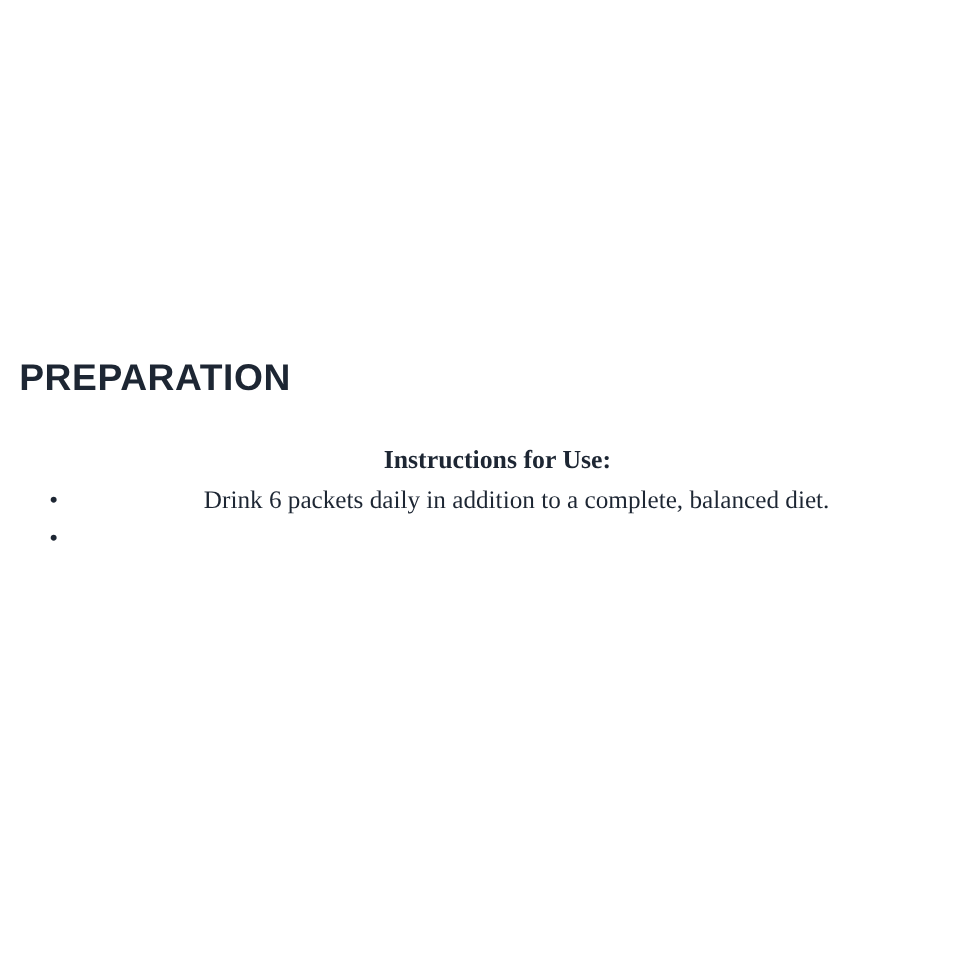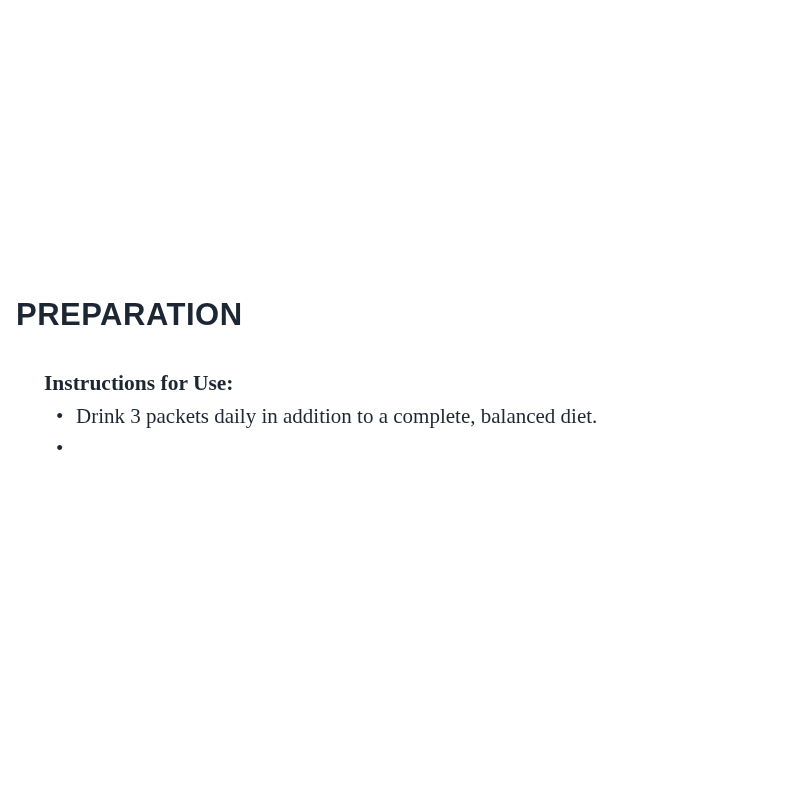--- a/index.html
+++ b/index.html
@@ -29,21 +29,22 @@
   .section-title {
     font-family: "Liberation Sans", sans-serif;
     font-weight: bold;
     font-size: 31px;
     letter-spacing: 0.5px;
     color: #1d2633;
     margin: 0 0 38px 16px;
     line-height: 1.1;
   }
   .body-block {
-    margin-left: 44px;
+    margin-left: 29px;
+    text-align: center;
   }
   .subhead {
     font-family: "Liberation Serif", serif;
     font-weight: bold;
     font-size: 21.5px;
     color: #1d2633;
     margin: 0 0 3px 0;
     line-height: 1.3;
   }
   ul.bullets {
@@ -73,21 +74,21 @@
 <body>
 
 <div class="page">
   <div class="section">
     <h1 class="section-title">PREPARATION</h1>
     <div class="body-block">
       <p class="subhead">Instructions for Use:</p>
       <ul class="bullets">
         <li>
           <span class="dot">•</span>
-          <span>Drink 3 packets daily in addition to a complete, balanced diet.</span>
+          <span>Drink 6 packets daily in addition to a complete, balanced diet.</span>
         </li>
         <li>
           <span class="dot">•</span>
         </li>
       </ul>
     </div>
   </div>
 </div>
 
 </body></html>

